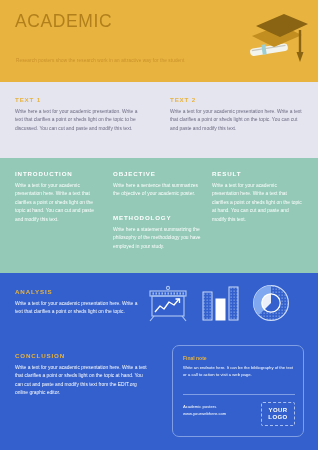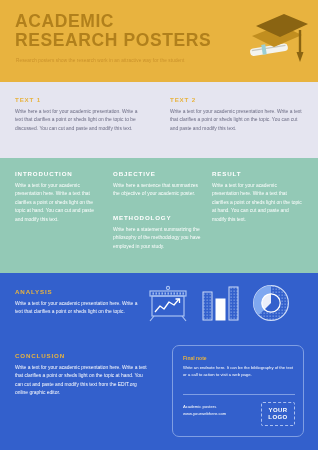--- a/index.html
+++ b/index.html
@@ -14,21 +14,21 @@
   
   .header {
     position:absolute; left:0; top:0; width:318px; height:82px;
     background:#e8b33f;
     overflow:hidden;
   }
   .header-title {
     position:absolute; left:15px; top:12px;
     width:230px;
     font-size:17.5px; line-height:19px;
-    font-weight:bold; letter-spacing:0.6px;
+    font-weight:normal; letter-spacing:0.6px;
     color:#b1801c;
     text-transform:uppercase;
   }
   .header-sub {
     position:absolute; left:16px; top:58px;
     width:240px;
     font-size:4.6px; line-height:6px;
     color:#c9912a;
     letter-spacing:0.15px;
   }
@@ -127,21 +127,20 @@
   }
 </style>
 </head>
 <body>
 
 <div class="poster">
 
   <div class="header">
     <div class="header-title">
       <div>ACADEMIC</div>
-      <div>RESEARCH POSTERS</div>
     </div>
     <div class="header-sub">Research posters show the research work in an attractive way for the student</div>
 
     <div class="cap-wrap">
       <svg viewBox="0 0 72 62" width="72" height="62">
 
         <g>
           <rect x="10" y="38" width="38" height="7.5" rx="3.2" fill="#f4f4ef" transform="rotate(-9 29 42)"></rect>
           <rect x="12" y="39.4" width="34" height="1.2" fill="#c8c8bf" transform="rotate(-9 29 42)"></rect>
           <rect x="22" y="36.6" width="4" height="10" fill="#9ccfd4" transform="rotate(-9 24 41.6)"></rect>

